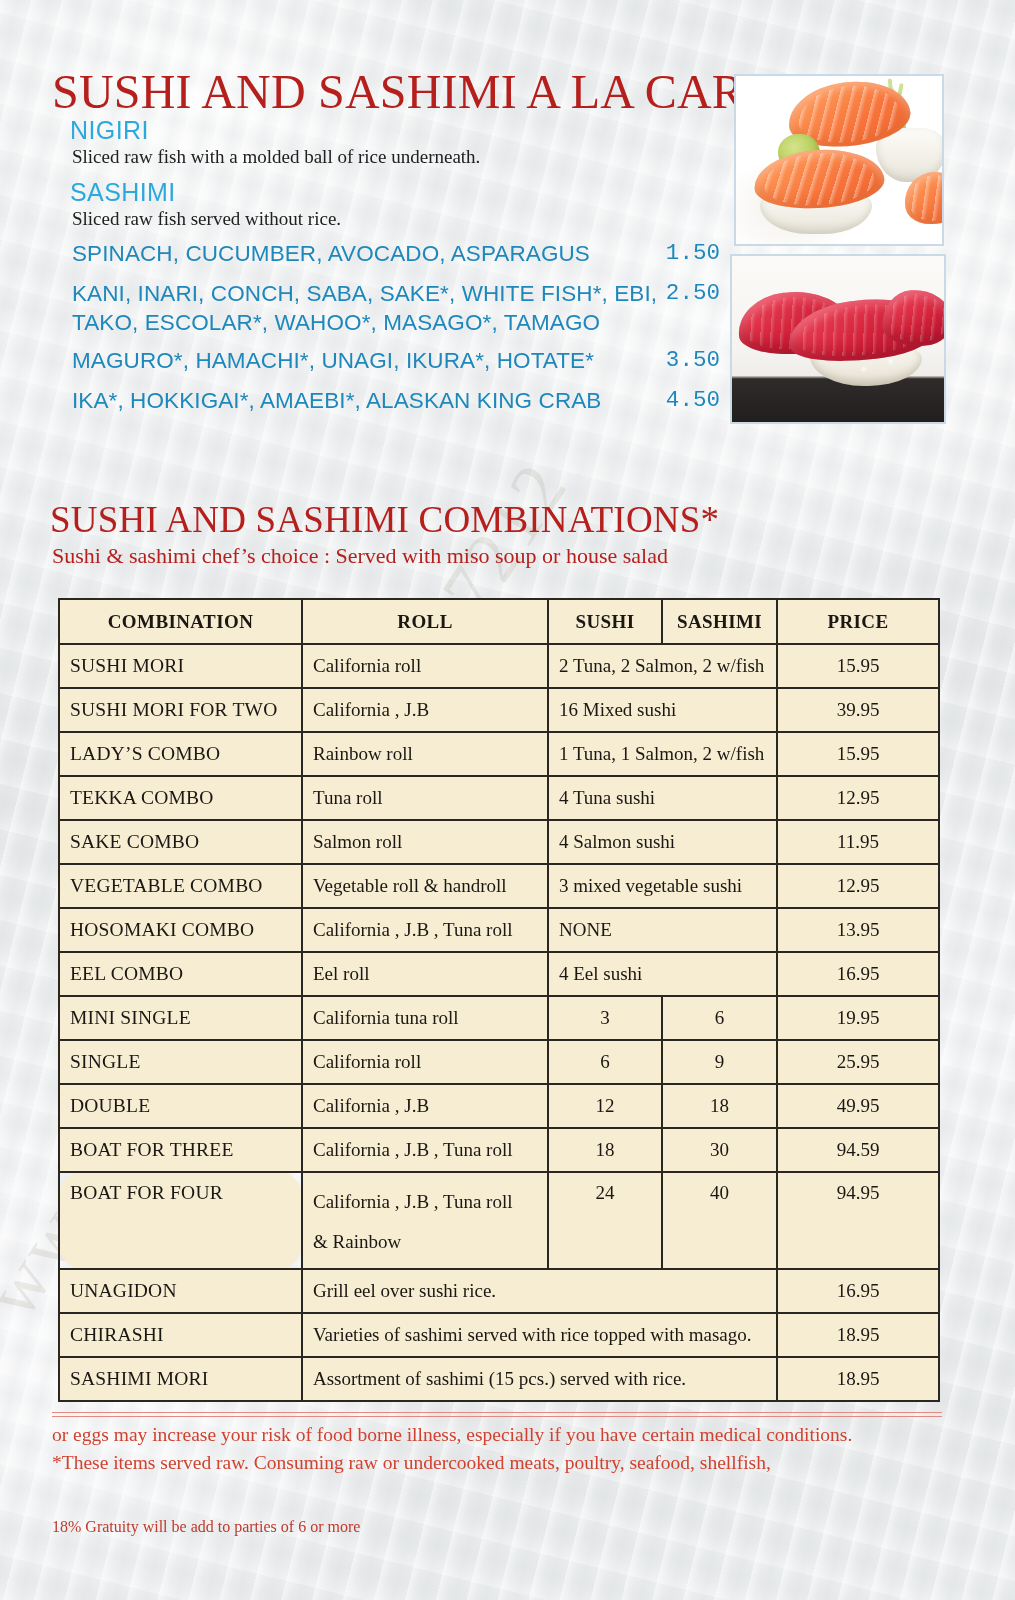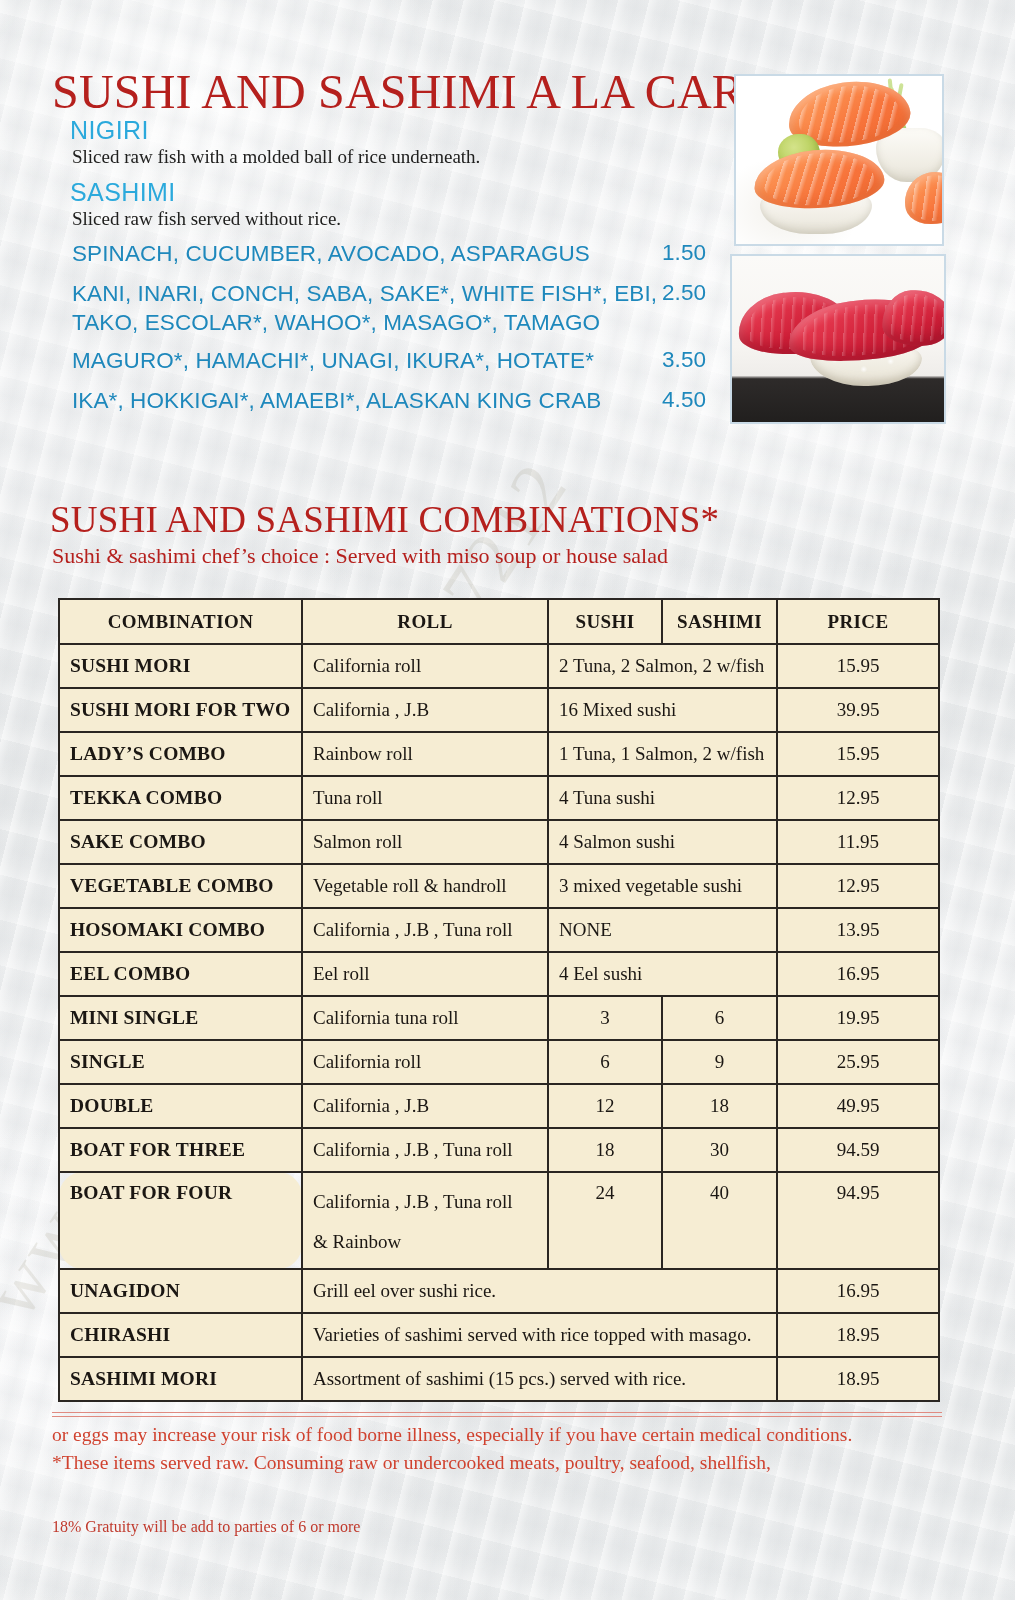--- a/index.html
+++ b/index.html
@@ -104,22 +104,23 @@
     font-family: "Liberation Sans", sans-serif;
     font-size: 22.5px;
     color: #1E88BC;
     letter-spacing: 0.1px;
   }
   .ac-names { flex: 1 1 auto; line-height: 1.28; }
   .ac-names .line2 { display: block; }
   .ac-price {
     flex: 0 0 auto;
     width: 62px;
-    text-align: left;
+    text-align: center;
     color: #1E88BC;
+    font-family: Liberation Mono, monospace;
   }
   #ac-row-0 { margin-bottom: 11px; }
   #ac-row-1 { margin-bottom: 10px; }
   #ac-row-2 { margin-bottom: 11px; }
 
   
   .photo {
     position: absolute;
     border: 2px solid #c9dae6;
     background: #fff;
@@ -223,21 +224,21 @@
   table.combo th {
     text-align: center;
     font-size: 19px;
     font-weight: bold;
     letter-spacing: 0.4px;
     height: 43px;
     background: #f6edd3;
   }
   td.c-name {
     font-size: 19.5px;
-    font-weight: bold;
+    font-weight: normal;
     letter-spacing: 0.2px;
     height: 42px;
     padding-left: 12px;
   }
   td.c-roll, td.c-detail {
     font-size: 19px;
     font-weight: normal;
     padding-left: 12px;
   }
   td.c-num {

